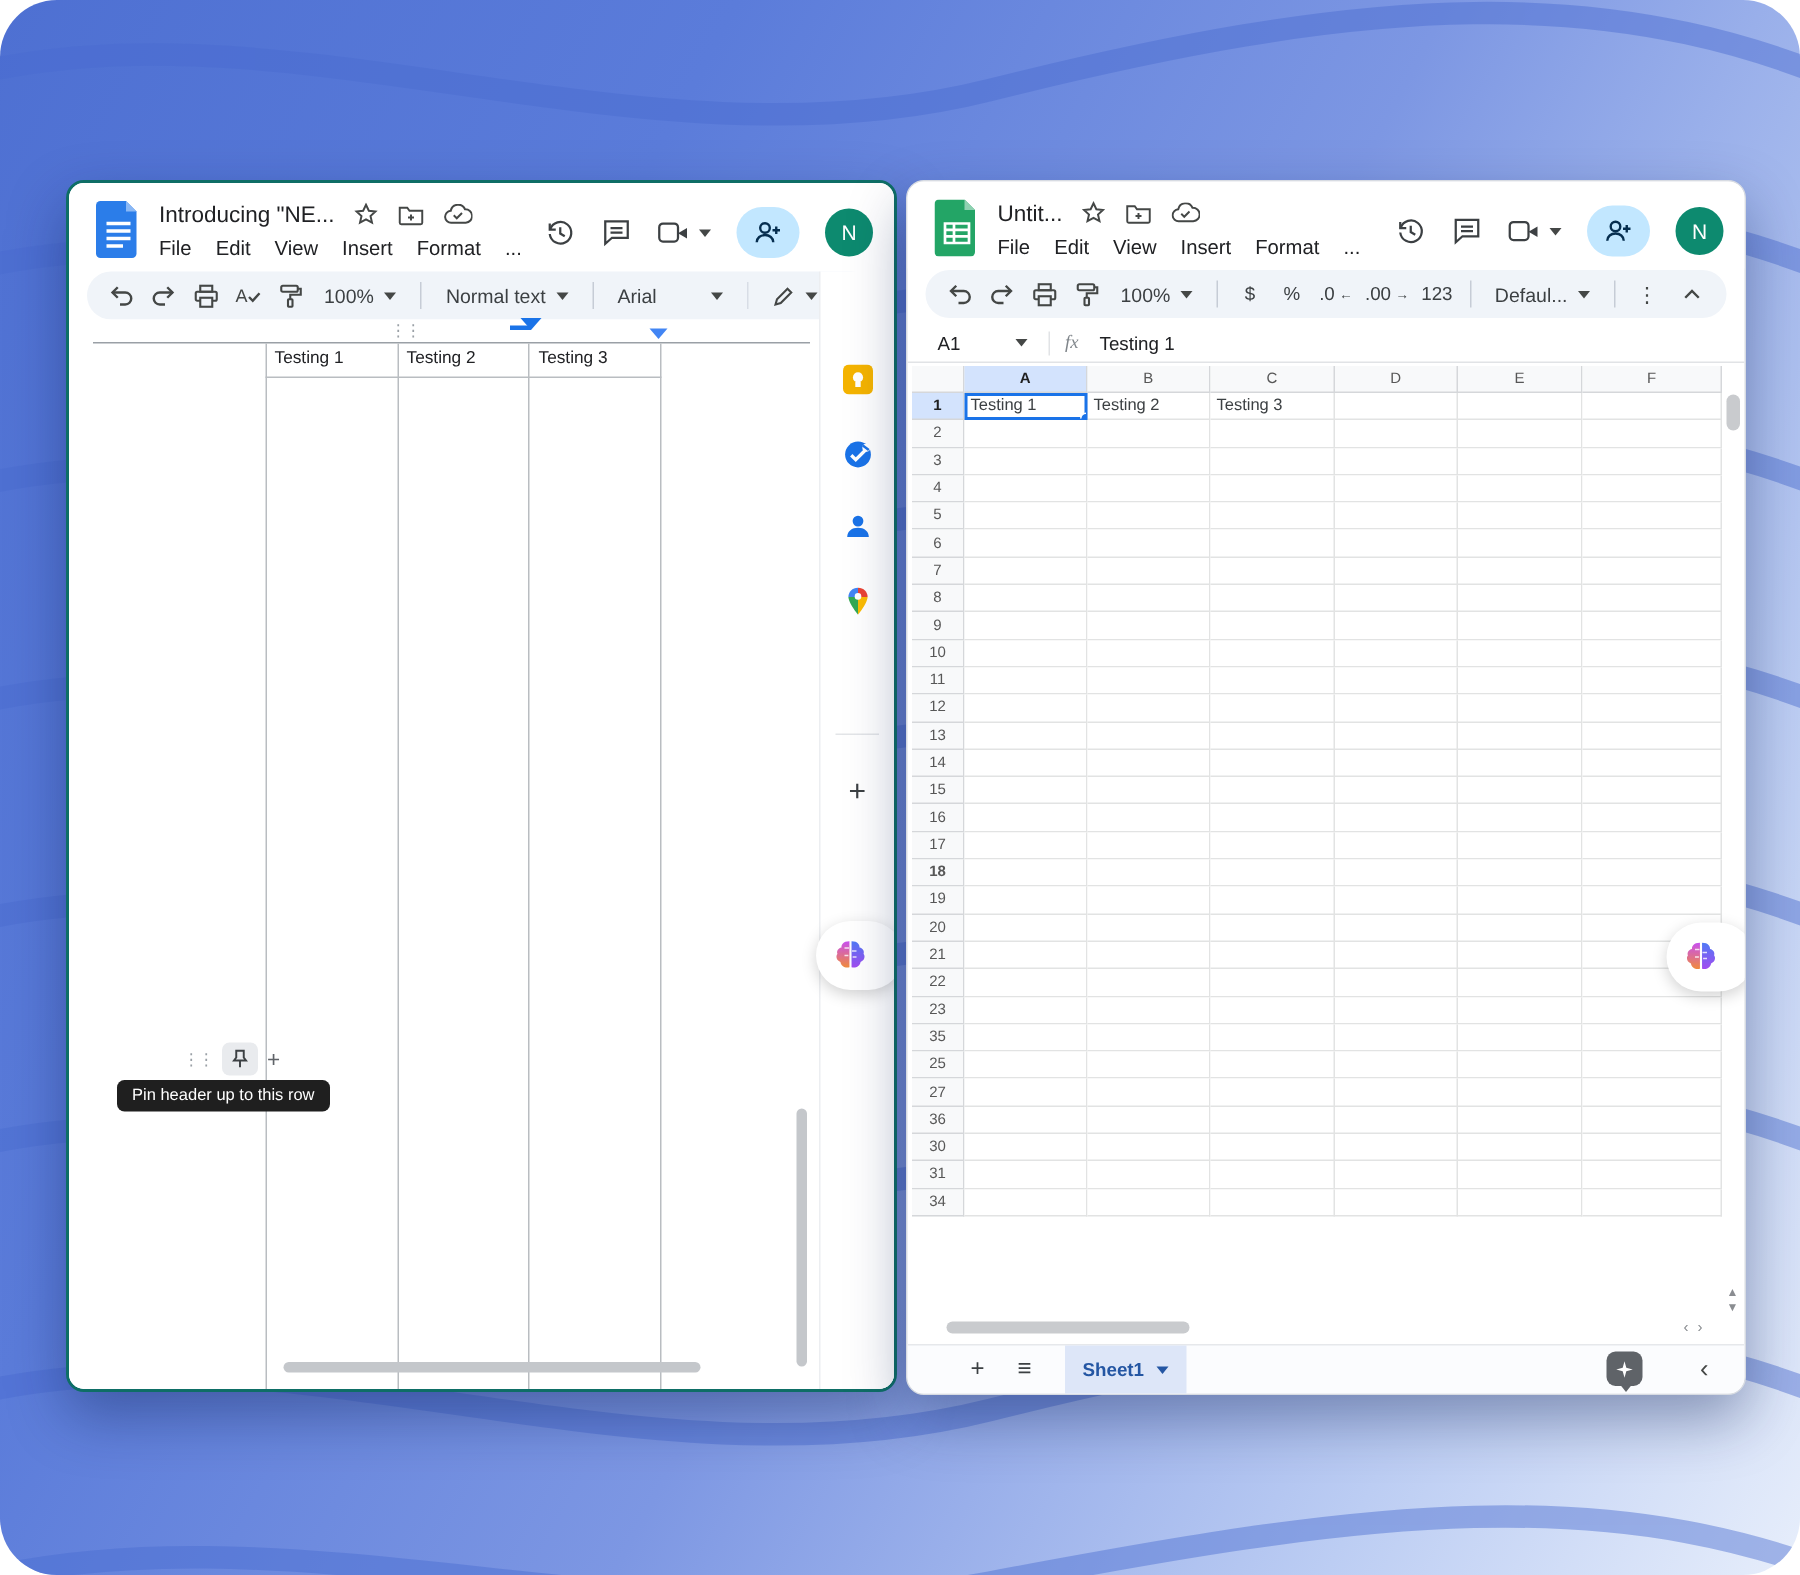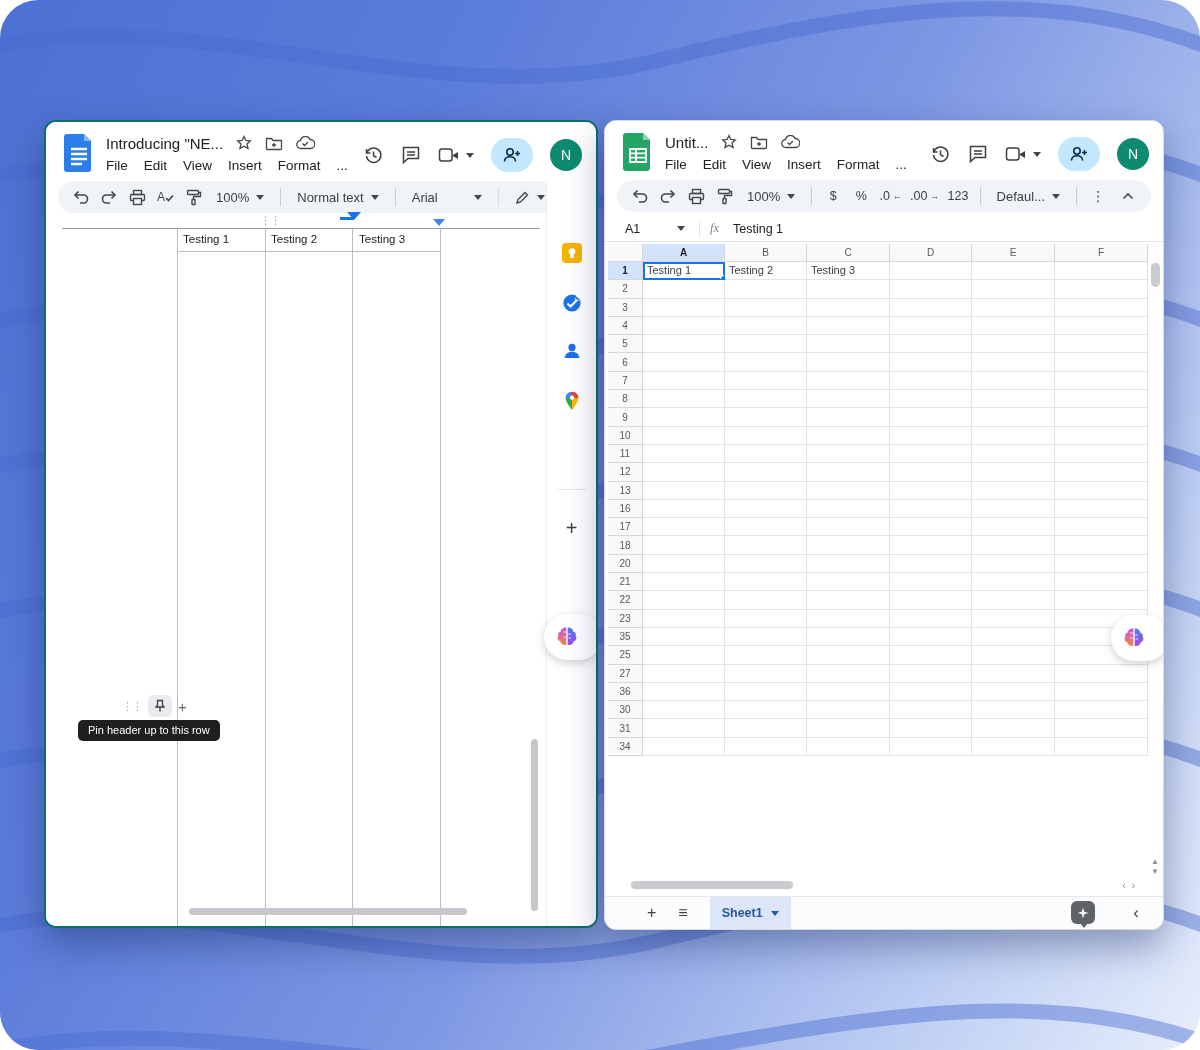--- a/index.html
+++ b/index.html
@@ -588,39 +588,66 @@
         <div class="srow">
           <div class="shead" style="width: 35px; height: 18.3px;">13</div>
           <div class="scell data" style="width: 82px; height: 18.3px;"></div>
           <div class="scell data" style="width: 82px; height: 18.3px;"></div>
           <div class="scell data" style="width: 83px; height: 18.3px;"></div>
           <div class="scell data" style="width: 82px; height: 18.3px;"></div>
           <div class="scell data" style="width: 83px; height: 18.3px;"></div>
           <div class="scell data" style="width: 93px; height: 18.3px;"></div>
         </div>
         <div class="srow">
+          <div class="shead" style="width: 35px; height: 18.3px;">14</div>
+          <div class="scell data" style="width: 82px; height: 18.3px;"></div>
+          <div class="scell data" style="width: 82px; height: 18.3px;"></div>
+          <div class="scell data" style="width: 83px; height: 18.3px;"></div>
+          <div class="scell data" style="width: 82px; height: 18.3px;"></div>
+          <div class="scell data" style="width: 83px; height: 18.3px;"></div>
+          <div class="scell data" style="width: 93px; height: 18.3px;"></div>
+        </div>
+        <div class="srow">
+          <div class="shead" style="width: 35px; height: 18.3px;">15</div>
+          <div class="scell data" style="width: 82px; height: 18.3px;"></div>
+          <div class="scell data" style="width: 82px; height: 18.3px;"></div>
+          <div class="scell data" style="width: 83px; height: 18.3px;"></div>
+          <div class="scell data" style="width: 82px; height: 18.3px;"></div>
+          <div class="scell data" style="width: 83px; height: 18.3px;"></div>
+          <div class="scell data" style="width: 93px; height: 18.3px;"></div>
+        </div>
+        <div class="srow">
           <div class="shead" style="width: 35px; height: 18.3px;">16</div>
           <div class="scell data" style="width: 82px; height: 18.3px;"></div>
           <div class="scell data" style="width: 82px; height: 18.3px;"></div>
           <div class="scell data" style="width: 83px; height: 18.3px;"></div>
           <div class="scell data" style="width: 82px; height: 18.3px;"></div>
           <div class="scell data" style="width: 83px; height: 18.3px;"></div>
           <div class="scell data" style="width: 93px; height: 18.3px;"></div>
         </div>
         <div class="srow">
           <div class="shead" style="width: 35px; height: 18.3px;">17</div>
           <div class="scell data" style="width: 82px; height: 18.3px;"></div>
           <div class="scell data" style="width: 82px; height: 18.3px;"></div>
           <div class="scell data" style="width: 83px; height: 18.3px;"></div>
           <div class="scell data" style="width: 82px; height: 18.3px;"></div>
           <div class="scell data" style="width: 83px; height: 18.3px;"></div>
           <div class="scell data" style="width: 93px; height: 18.3px;"></div>
         </div>
         <div class="srow">
-          <div class="shead" style="width: 35px; height: 18.3px;">18</div>
+          <div class="shead" style="width: 35px; height: 18.3px; font-weight: bold;">18</div>
+          <div class="scell data" style="width: 82px; height: 18.3px;"></div>
+          <div class="scell data" style="width: 82px; height: 18.3px;"></div>
+          <div class="scell data" style="width: 83px; height: 18.3px;"></div>
+          <div class="scell data" style="width: 82px; height: 18.3px;"></div>
+          <div class="scell data" style="width: 83px; height: 18.3px;"></div>
+          <div class="scell data" style="width: 93px; height: 18.3px;"></div>
+        </div>
+        <div class="srow">
+          <div class="shead" style="width: 35px; height: 18.3px;">19</div>
           <div class="scell data" style="width: 82px; height: 18.3px;"></div>
           <div class="scell data" style="width: 82px; height: 18.3px;"></div>
           <div class="scell data" style="width: 83px; height: 18.3px;"></div>
           <div class="scell data" style="width: 82px; height: 18.3px;"></div>
           <div class="scell data" style="width: 83px; height: 18.3px;"></div>
           <div class="scell data" style="width: 93px; height: 18.3px;"></div>
         </div>
         <div class="srow">
           <div class="shead" style="width: 35px; height: 18.3px;">20</div>
           <div class="scell data" style="width: 82px; height: 18.3px;"></div>

